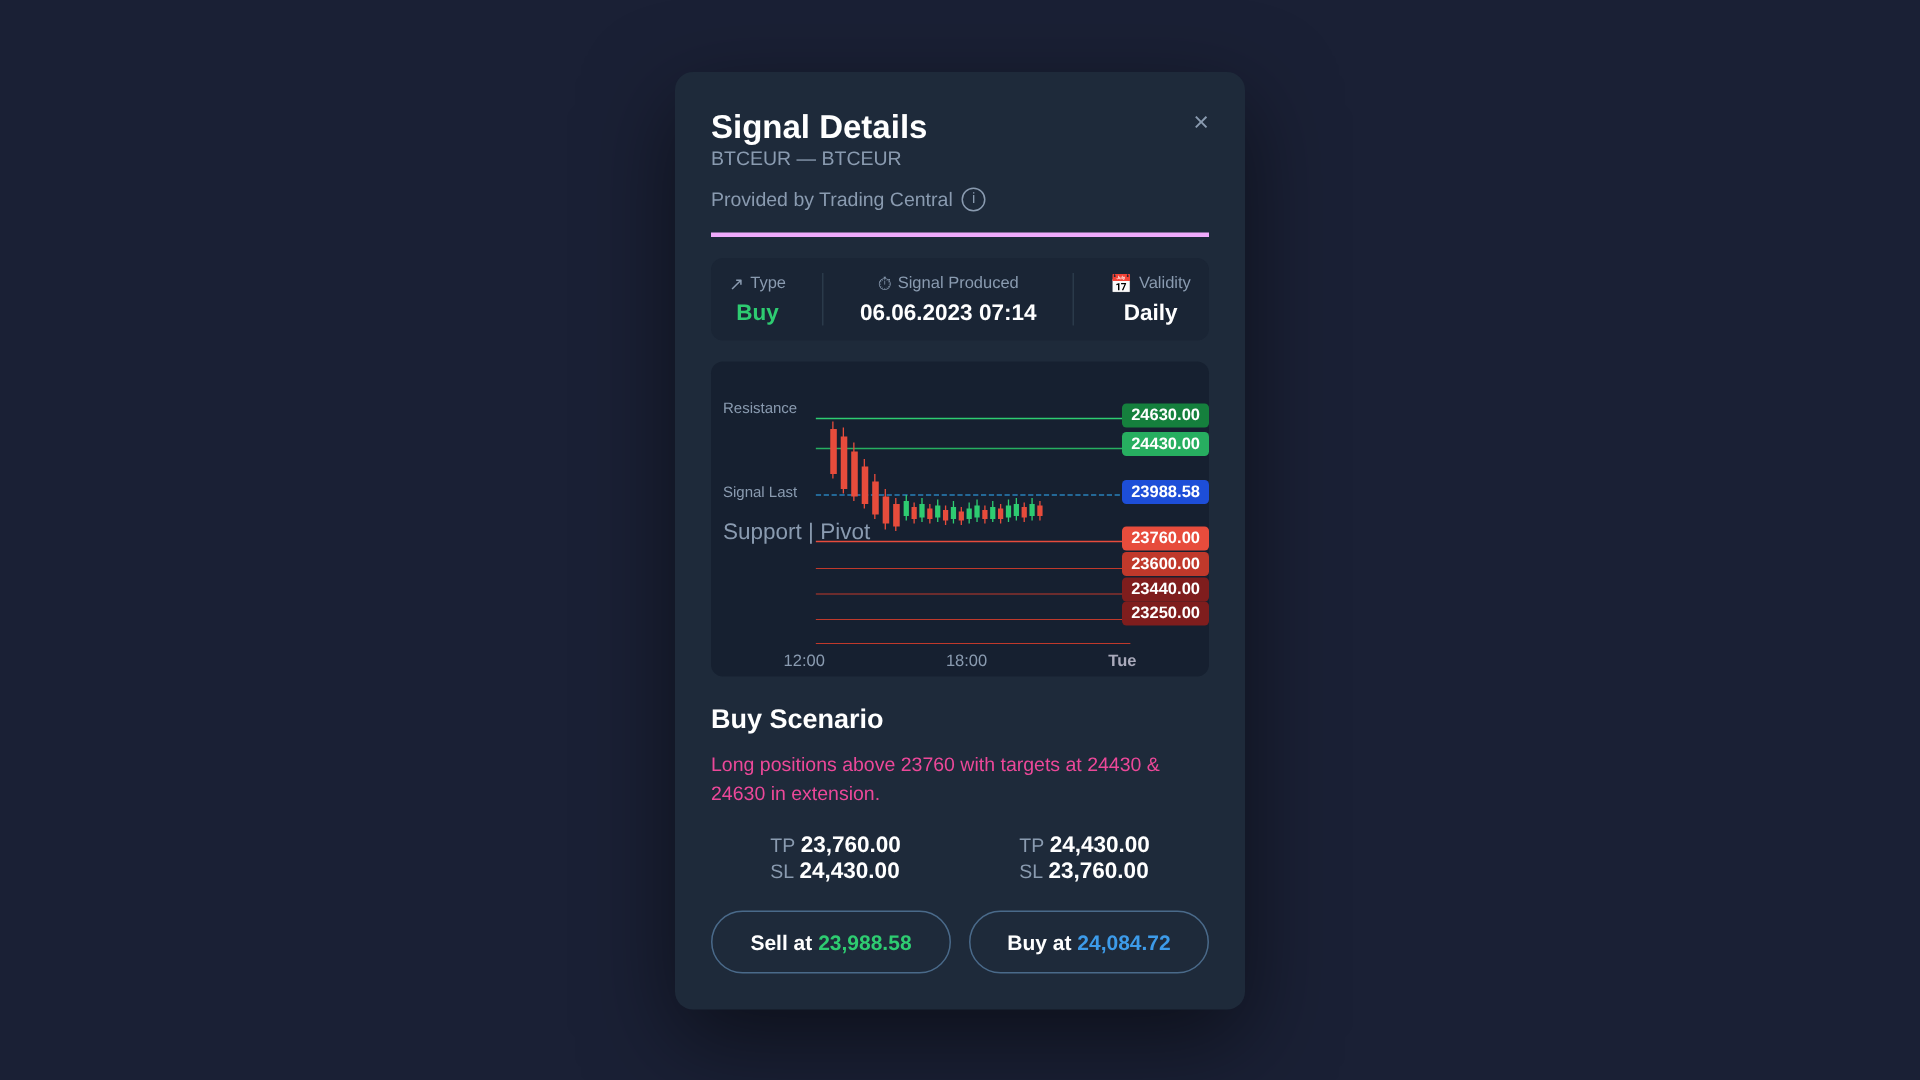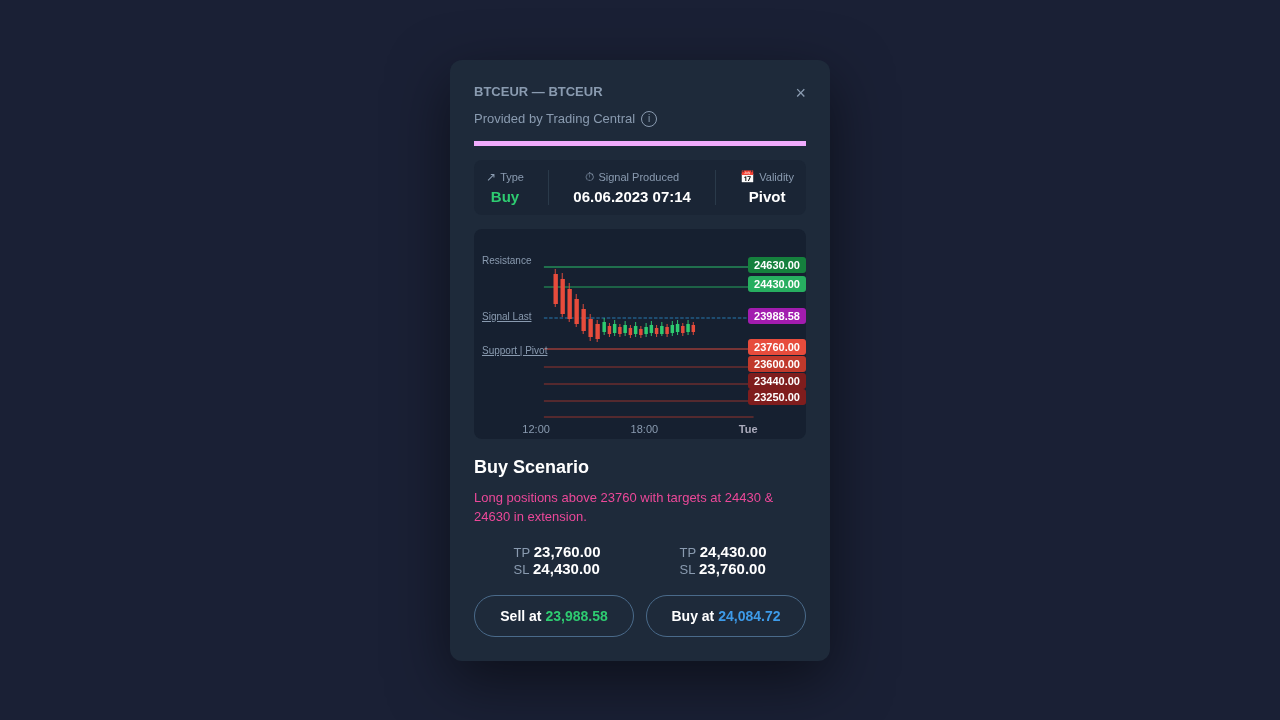--- a/index.html
+++ b/index.html
@@ -24,21 +24,20 @@
     }
     .modal-title {
       font-size: 22px;
       font-weight: 600;
       color: #ffffff;
     }
     .modal-subtitle {
       font-size: 13px;
       color: #8a9bb0;
       margin-bottom: 12px;
-      font-weight: bold;
     }
     .close-btn {
       position: absolute;
       top: 20px;
       right: 20px;
       background: none;
       border: none;
       color: #8a9bb0;
       cursor: pointer;
       font-size: 18px;
@@ -46,21 +45,21 @@
       padding: 4px;
     }
     .provider-row {
       display: flex;
       align-items: center;
       gap: 6px;
       font-size: 13px;
       color: #8a9bb0;
       margin-bottom: 14px;
       padding-bottom: 14px;
-      border-bottom: 5px solid #f0abfc;
+      border-bottom: 3px solid #f0abfc;
     }
     .info-icon {
       display: inline-flex;
       align-items: center;
       justify-content: center;
       width: 16px;
       height: 16px;
       border-radius: 50%;
       border: 1px solid #8a9bb0;
       font-size: 10px;
@@ -120,21 +119,21 @@
       position: absolute;
       right: 0;
       padding: 2px 6px;
       border-radius: 3px;
       font-size: 11px;
       font-weight: 600;
       color: #fff;
     }
     .price-tag.green { background: #15803d; }
     .price-tag.green2 { background: #27ae60; }
-    .price-tag.blue { background: #a21caf; margin-left: 48px; }
+    .price-tag.blue { background: #1d4ed8; margin-left: 48px; }
     .price-tag.red { background: #e74c3c; }
     .price-tag.red2 { background: #7f1d1d; }
     .chart-time-labels {
       position: absolute;
       bottom: 0;
       left: 0;
       right: 0;
       display: flex;
       justify-content: space-around;
       padding: 4px 8px;
@@ -207,20 +206,21 @@
       width: 100%;
       height: 100%;
     }
   </style>
 </head>
 <body>
 
 <div class="modal">
 
   <div class="modal-header">
+    <div class="modal-title">Signal Details</div>
     <div class="modal-subtitle">BTCEUR — BTCEUR</div>
   </div>
 
   <button class="close-btn">
     <span>×</span>
   </button>
 
   <div class="provider-row">
     <span>Provided by Trading Central</span>
     <span class="info-icon">i</span>
@@ -241,21 +241,21 @@
         <span>Signal Produced</span>
       </div>
       <div class="meta-value">06.06.2023 07:14</div>
     </div>
     <div class="meta-divider"></div>
     <div class="meta-col">
       <div class="meta-label">
         <span class="meta-label-icon">📅</span>
         <span>Validity</span>
       </div>
-      <div class="meta-value">Pivot</div>
+      <div class="meta-value">Daily</div>
     </div>
   </div>
 
   <div class="chart-area">
     <svg class="chart-svg" viewBox="0 0 380 210" preserveAspectRatio="none">
 
       <line x1="80" y1="38" x2="320" y2="38" stroke="#2ecc71" stroke-width="1" stroke-dasharray="none"></line>
       <line x1="80" y1="58" x2="320" y2="58" stroke="#27ae60" stroke-width="1"></line>
 
       <line x1="80" y1="120" x2="320" y2="120" stroke="#e74c3c" stroke-width="1"></line>
@@ -336,22 +336,22 @@
       <line x1="239" y1="94" x2="239" y2="107" stroke="#e74c3c" stroke-width="1"></line>
 
       <rect x="243" y="95" width="4" height="8" fill="#2ecc71"></rect>
       <line x1="245" y1="91" x2="245" y2="106" stroke="#2ecc71" stroke-width="1"></line>
 
       <rect x="249" y="96" width="4" height="7" fill="#e74c3c"></rect>
       <line x1="251" y1="93" x2="251" y2="106" stroke="#e74c3c" stroke-width="1"></line>
     </svg>
 
     <div class="chart-label resistance" style="top:26px;">Resistance</div>
-    <div class="chart-label signal-last" style="top:82px;text-decoration:underline;">Signal Last</div>
-    <div class="chart-label support" style="top:116px;font-size:10px;text-decoration:underline;">Support | Pivot</div>
+    <div class="chart-label signal-last" style="top:82px;">Signal Last</div>
+    <div class="chart-label support" style="top:105px;font-size:15px;">Support | Pivot</div>
 
     <div class="price-tag green" style="top:28px;">24630.00</div>
     <div class="price-tag green2" style="top:47px;">24430.00</div>
     <div class="price-tag blue" style="top:79px;">23988.58</div>
     <div class="price-tag red" style="top:110px;">23760.00</div>
     <div class="price-tag" style="top:127px;background:#c0392b;right:0;padding:2px 6px;border-radius:3px;font-size:11px;font-weight:600;color:#fff;position:absolute;">23600.00</div>
     <div class="price-tag red2" style="top:144px;">23440.00</div>
     <div class="price-tag red2" style="top:160px;">23250.00</div>
 
     <div class="chart-time-labels">

